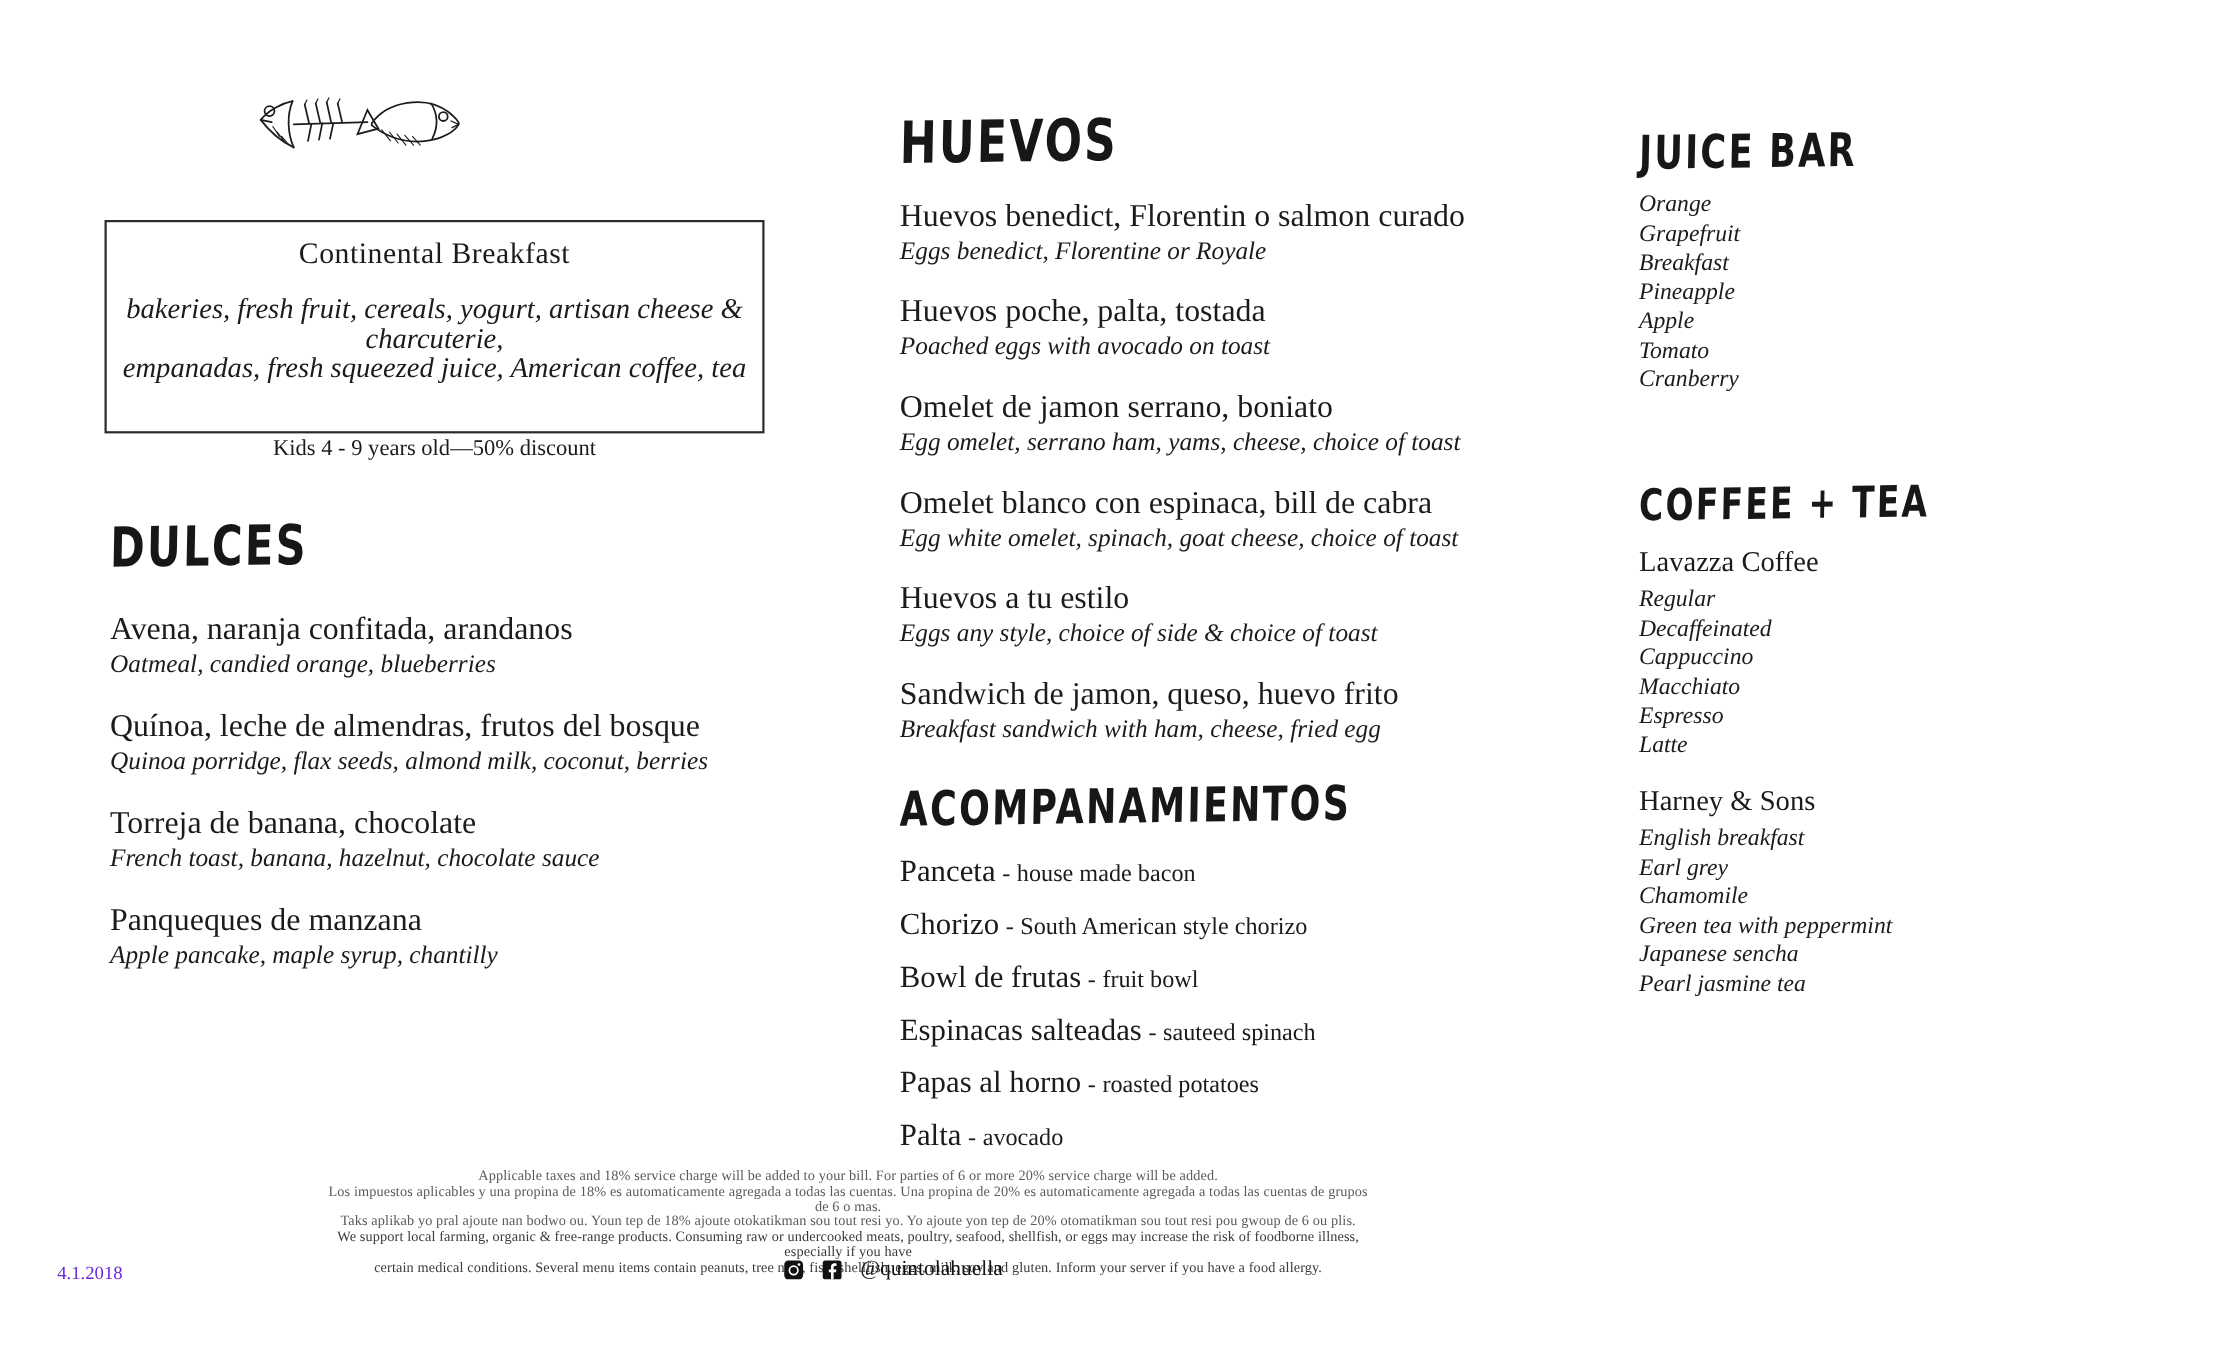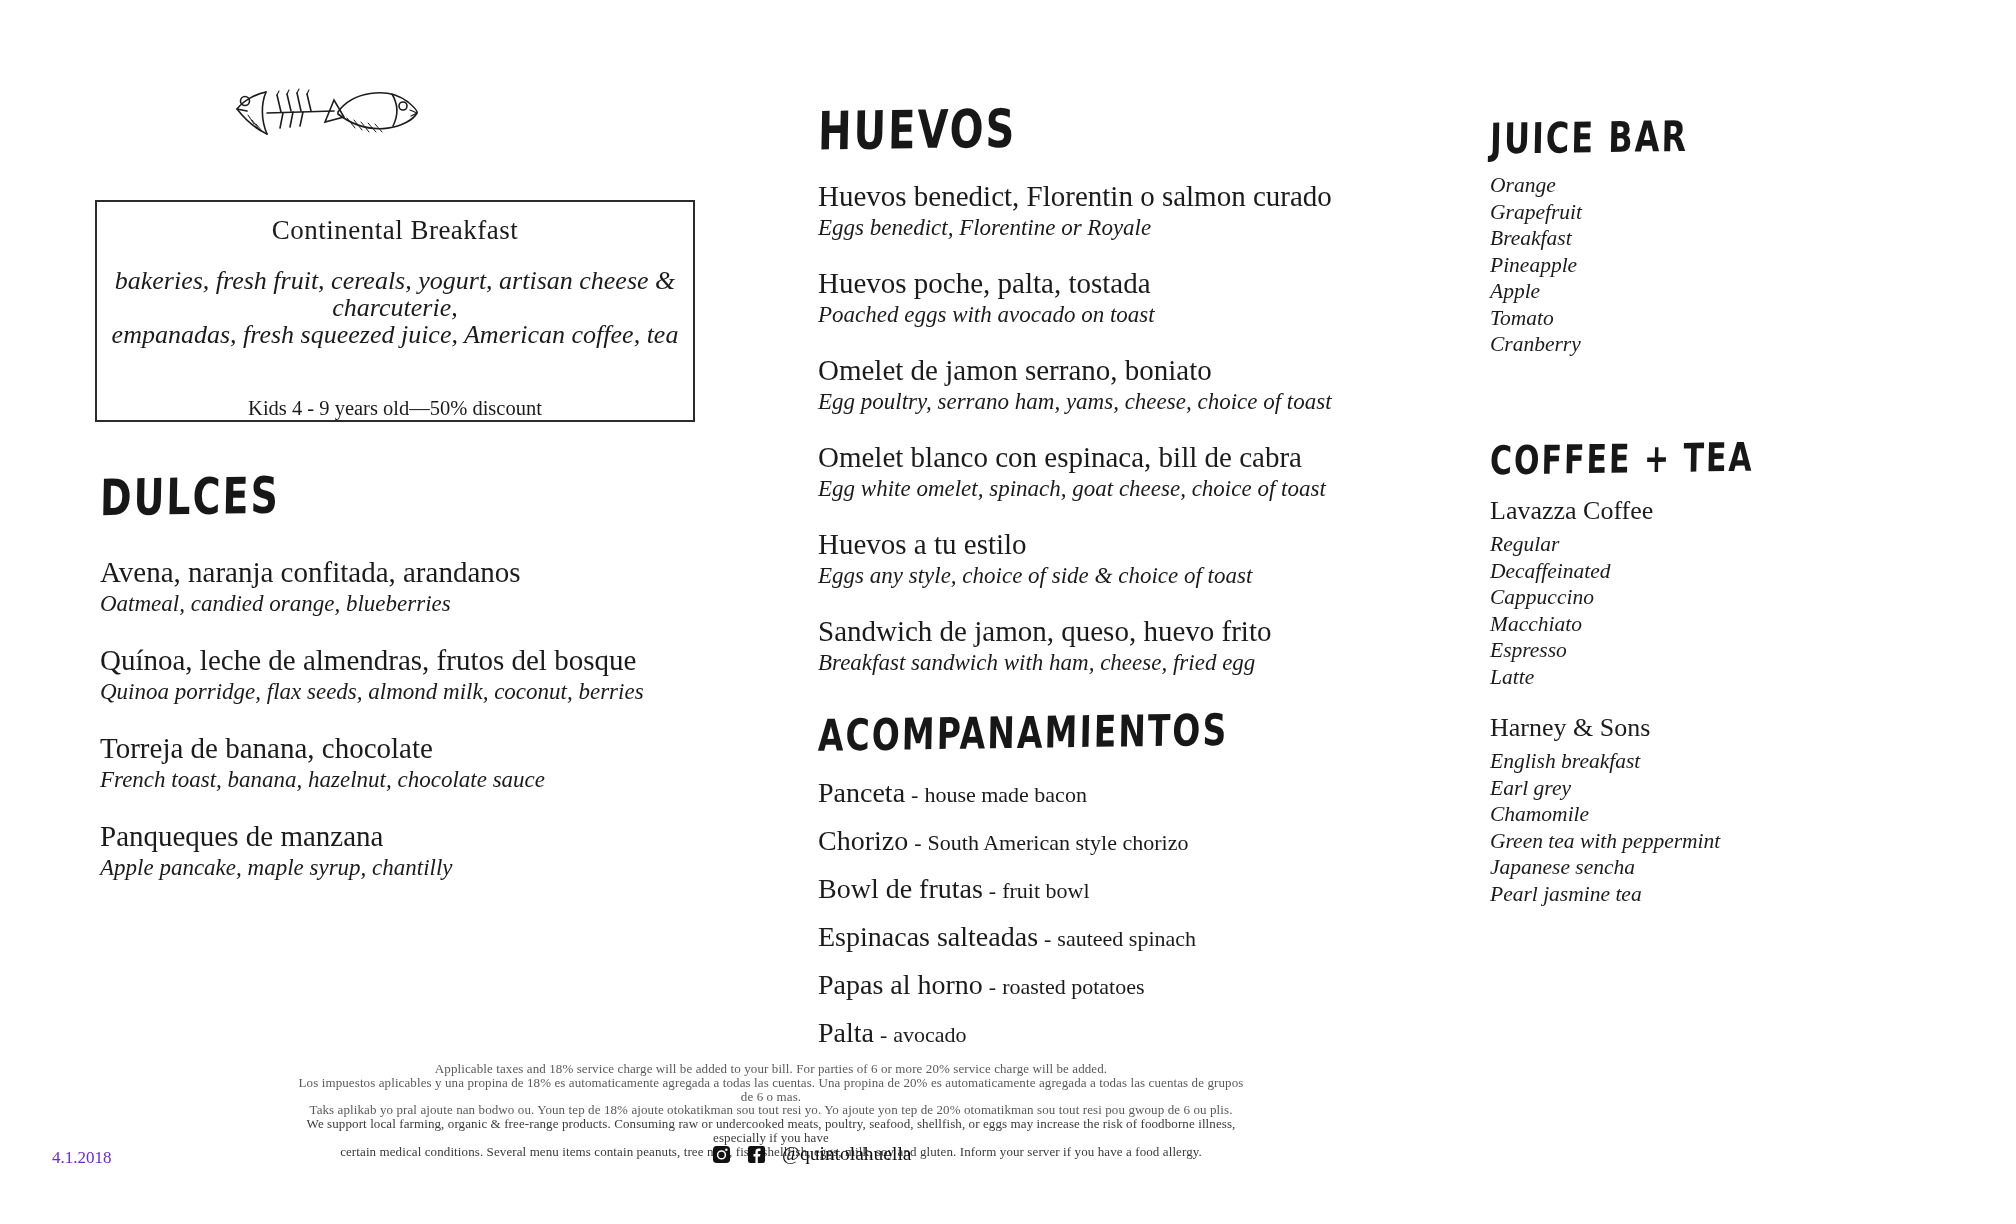--- a/index.html
+++ b/index.html
@@ -16,21 +16,21 @@
     font-weight:700;
     letter-spacing:2px;
     transform:scaleY(1.32) skewX(-2deg) rotate(-0.6deg);
     transform-origin:left center;
     color:#171717;
     white-space:nowrap;
   }
 
   
   .cb-box{
-    left:95px;top:200px;width:600px;height:222px;
+    left:95px;top:200px;width:600px;height:194px;
     border:2px solid #2b2b2b;text-align:center;box-sizing:border-box;
   }
   .cb-title{margin-top:13px;font-size:27px;letter-spacing:0.5px;}
   .cb-desc{margin-top:21px;font-style:italic;font-size:26px;line-height:27px;}
   .cb-kids{margin-top:49px;font-size:20.5px;}
 
   
   .menu-item{margin-bottom:25px;}
   .mid .menu-item{margin-bottom:24px;}
   .item-name{font-size:29px;line-height:33px;white-space:nowrap;}
@@ -116,21 +116,21 @@
   <div class="menu-item">
     <div class="item-name">Huevos benedict, Florentin o salmon curado</div>
     <div class="item-desc">Eggs benedict, Florentine or Royale</div>
   </div>
   <div class="menu-item">
     <div class="item-name">Huevos poche, palta, tostada</div>
     <div class="item-desc">Poached eggs with avocado on toast</div>
   </div>
   <div class="menu-item">
     <div class="item-name">Omelet de jamon serrano, boniato</div>
-    <div class="item-desc">Egg poultry, serrano ham, yams, cheese, choice of toast</div>
+    <div class="item-desc">Egg omelet, serrano ham, yams, cheese, choice of toast</div>
   </div>
   <div class="menu-item">
     <div class="item-name">Omelet blanco con espinaca, bill de cabra</div>
     <div class="item-desc">Egg white omelet, spinach, goat cheese, choice of toast</div>
   </div>
   <div class="menu-item">
     <div class="item-name">Huevos a tu estilo</div>
     <div class="item-desc">Eggs any style, choice of side &amp; choice of toast</div>
   </div>
   <div class="menu-item">

